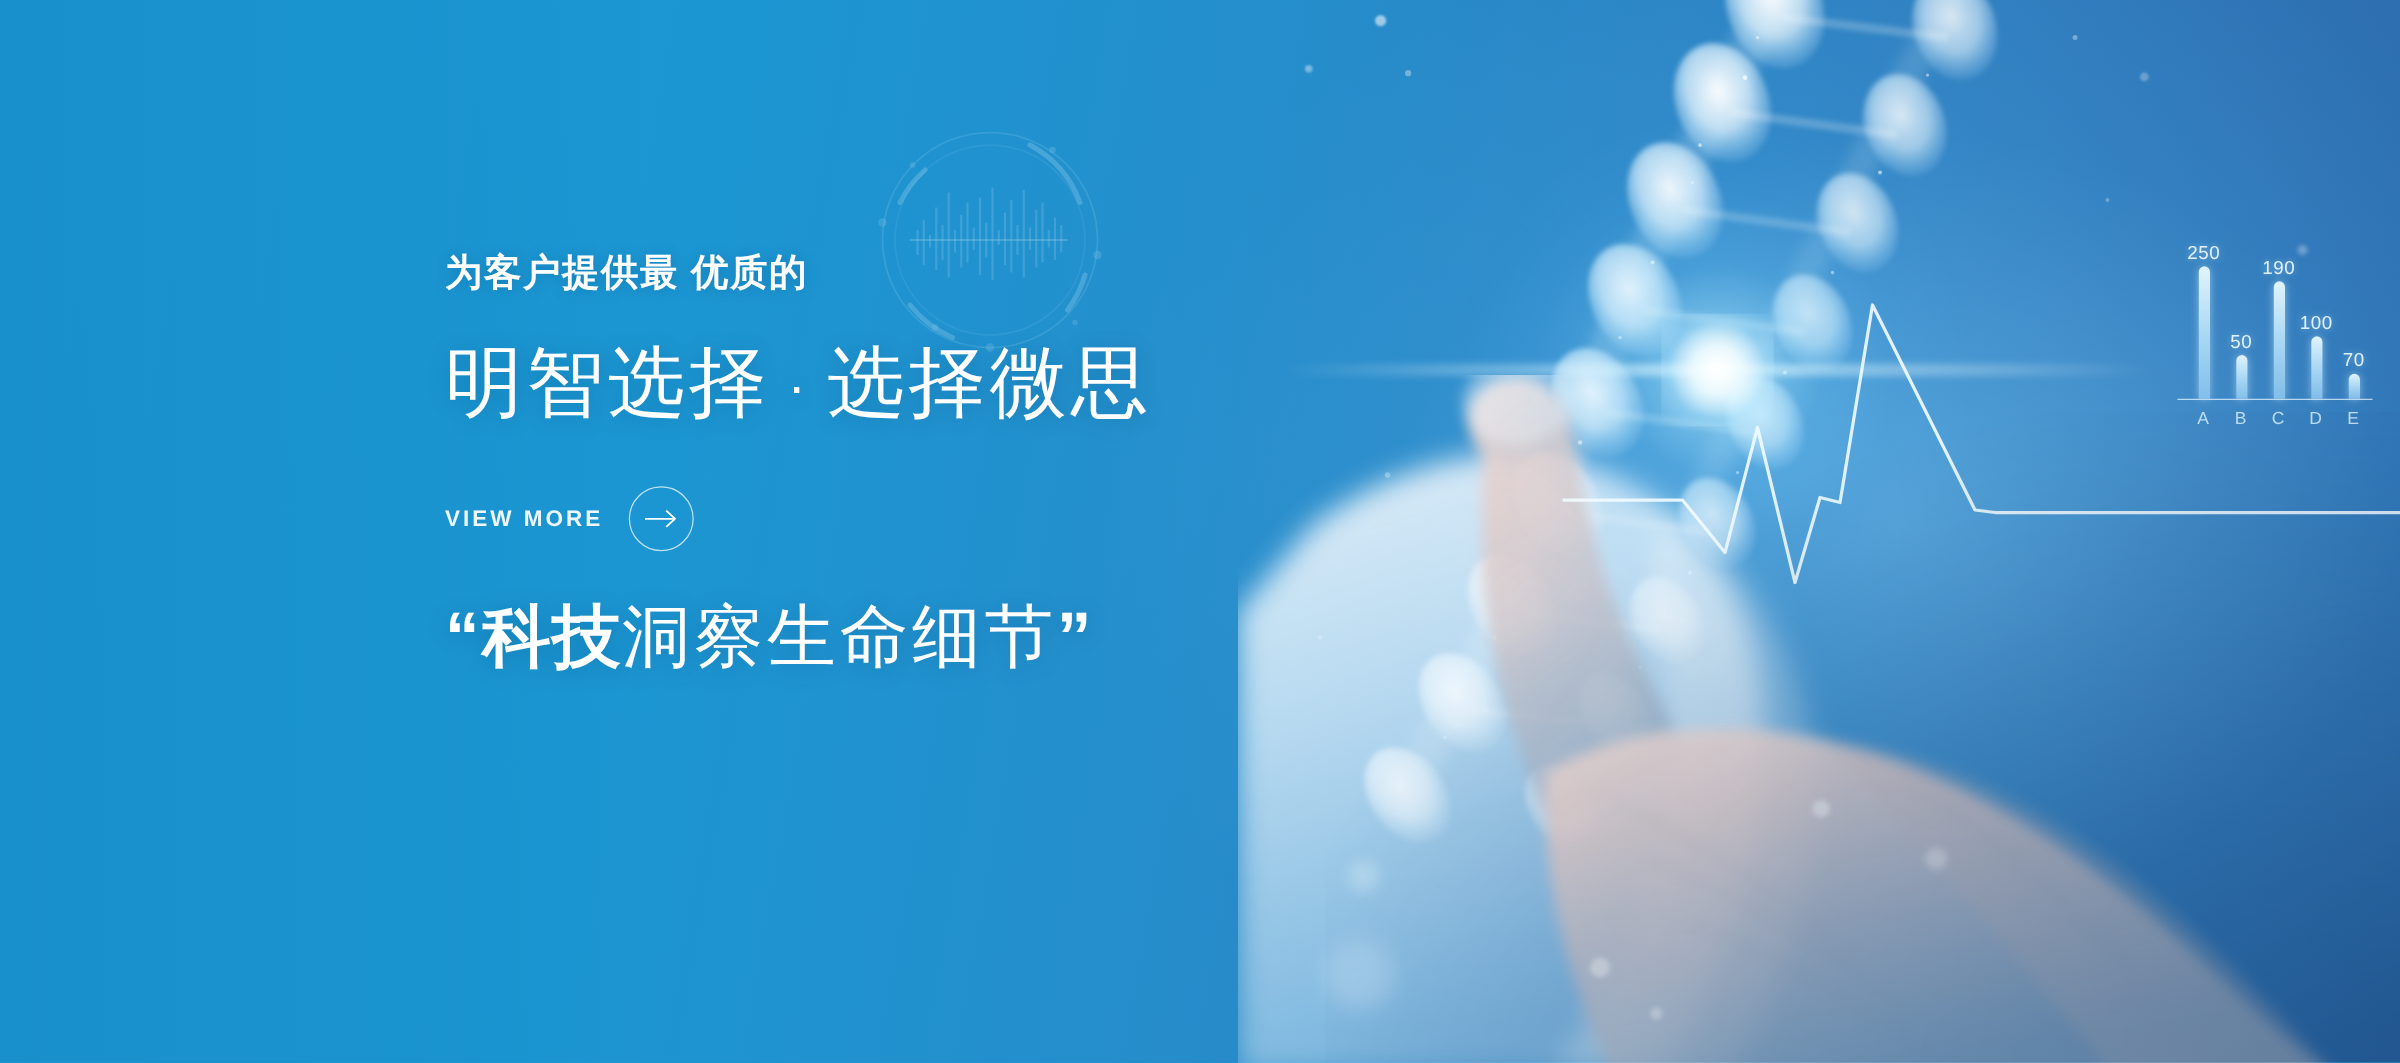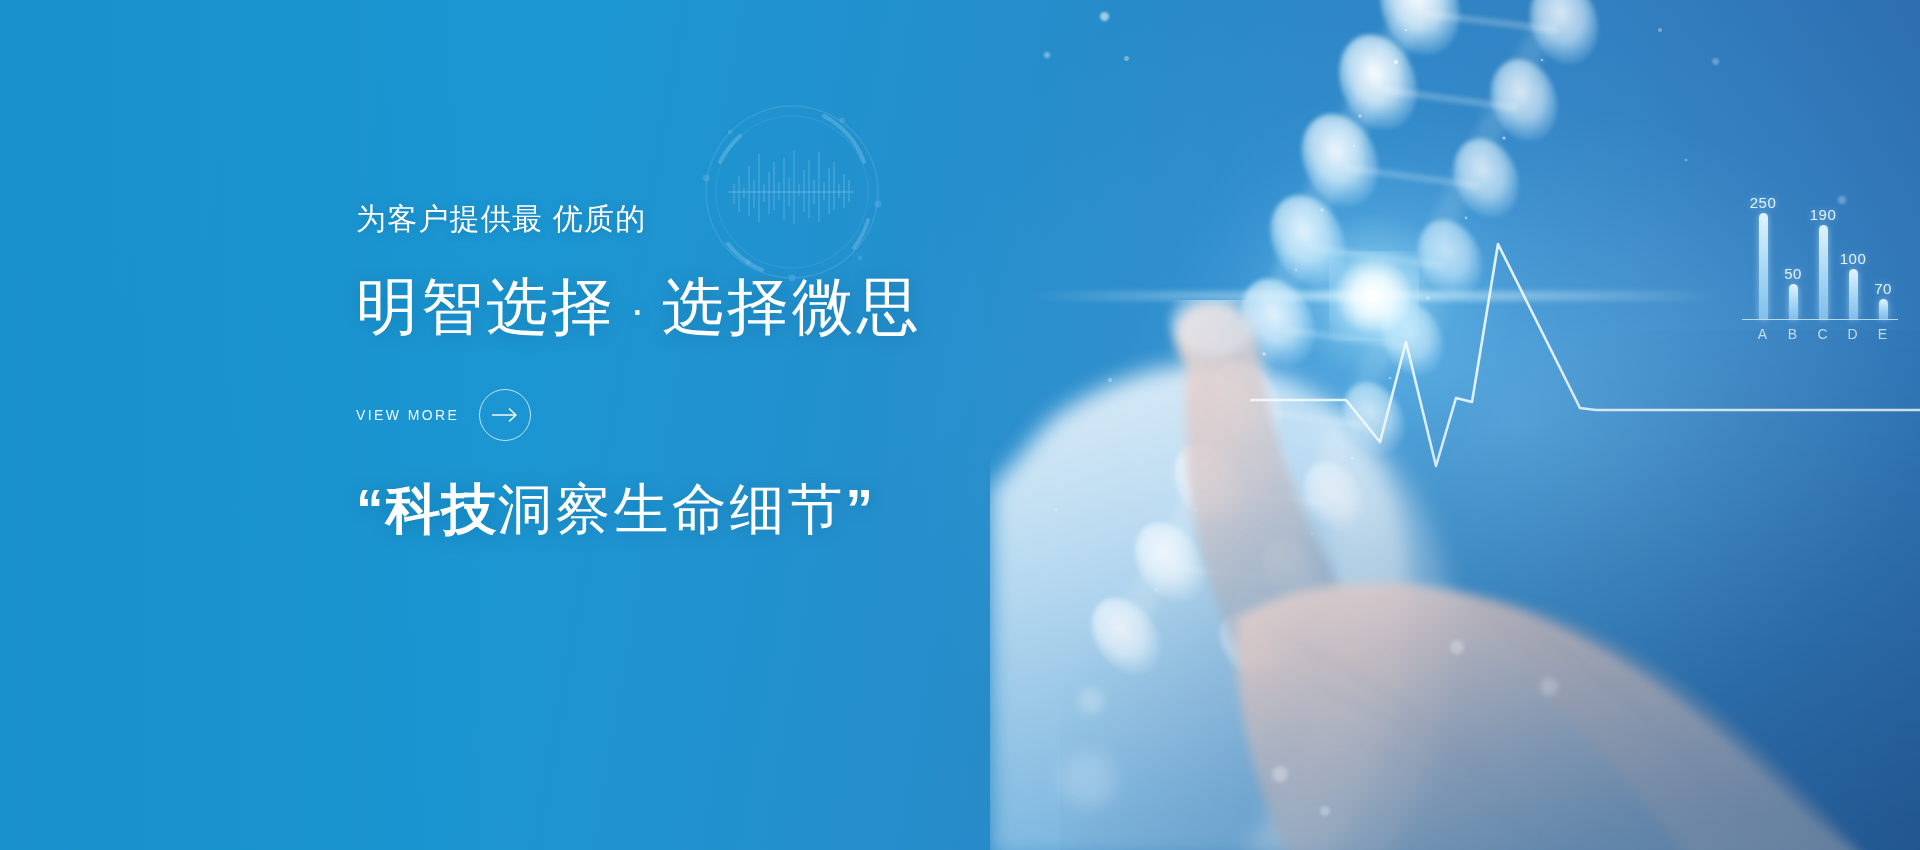--- a/index.html
+++ b/index.html
@@ -91,38 +91,38 @@
   }
   .chart .labels span {
     width:30px; text-align:center; font-size:14px; letter-spacing:1px;
     color:rgba(226,245,255,0.80);
   }
 
   
   .content { position:absolute; left:356px; top:196px; width:760px; z-index:40; }
 
   .subtitle {
-    color:#ffffff; font-size:30px; line-height:1.52; font-weight:400;
+    color:#ffffff; font-size:30px; line-height:1.52; font-weight:700;
     letter-spacing:1.2px; text-shadow:0 1px 10px rgba(10,80,130,.30);
   }
   .subtitle .ln { display:block; white-space:nowrap; }
 
   .headline {
     margin-top:30px; color:#ffffff; font-size:62px; line-height:1.12;
     font-weight:400; letter-spacing:3px; white-space:nowrap;
     text-shadow:0 2px 16px rgba(8,72,120,.30);
   }
   .headline .dot { padding:0 14px; font-size:44px; vertical-align:3px; }
 
   .viewmore {
     margin-top:48px; display:inline-flex; align-items:center; gap:20px;
     cursor:pointer; user-select:none;
   }
   .viewmore .vm-label {
-    color:rgba(255,255,255,.92); font-size:14px; letter-spacing:2.4px; font-weight:400;
+    color:rgba(255,255,255,.92); font-size:18px; letter-spacing:2.4px; font-weight:700;
   }
   .vm-circle {
     width:52px; height:52px; border-radius:50%;
     border:1px solid rgba(255,255,255,.72);
     display:flex; align-items:center; justify-content:center;
     transition:background .2s;
   }
 
   .quote {
     margin-top:38px; color:#ffffff; white-space:nowrap;

